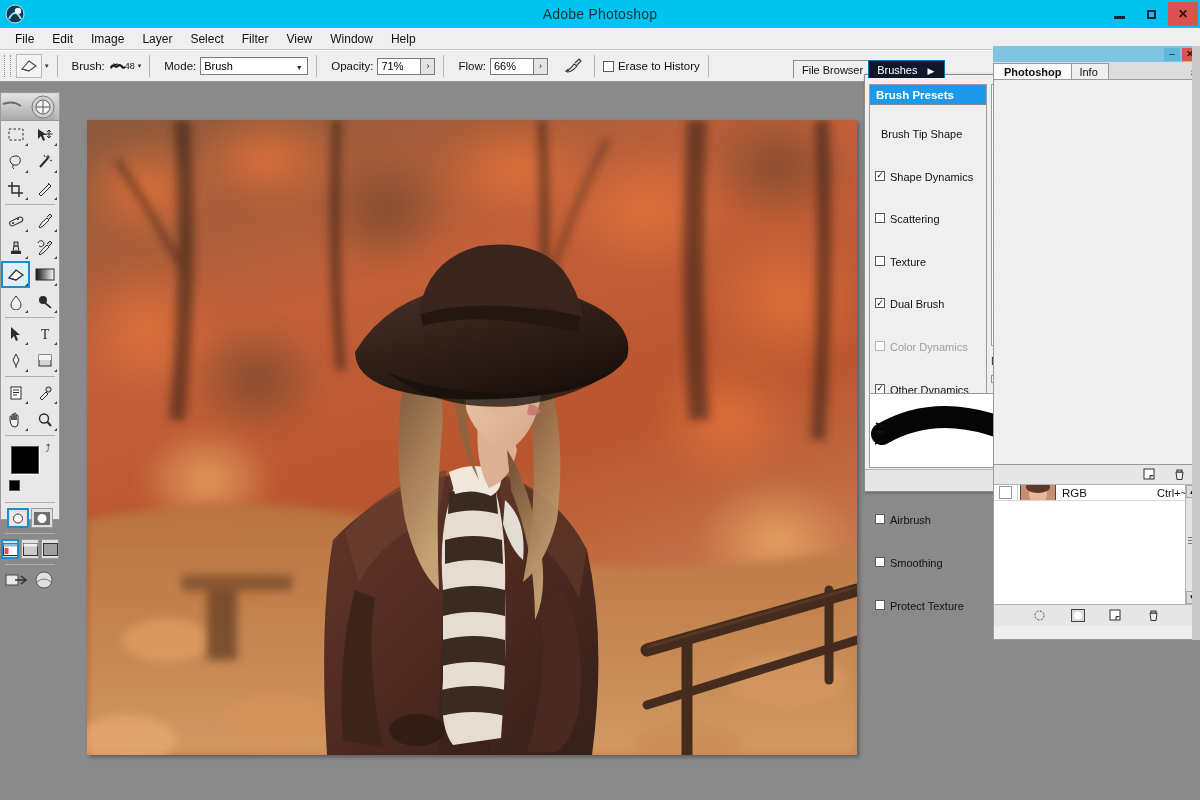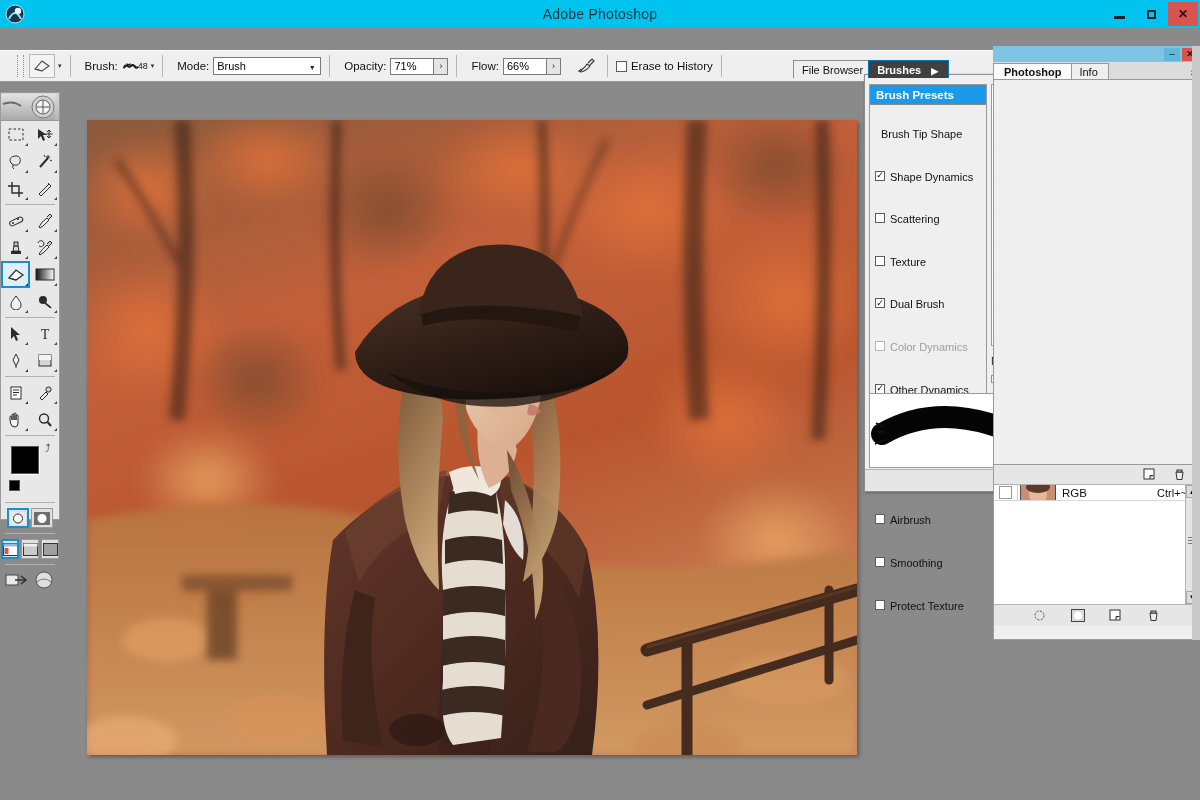--- a/index.html
+++ b/index.html
@@ -44,21 +44,21 @@
   }
   .menu-item {
     padding:2px 9px; font-size:12px; color:#111; cursor:default; white-space:nowrap;
   }
 
   
   .optionsbar {
     position:absolute; left:0; top:50px; width:1200px; height:32px;
     background:#efefef;
     border-top:1px solid #fff; border-bottom:1px solid #999;
-    display:flex; align-items:center; padding-left:17px;
+    display:flex; align-items:center; padding-left:4px;
   }
   .grip { width:7px; height:22px; border-left:1px dotted #8d8d8d; border-right:1px dotted #8d8d8d; margin-right:5px;}
   .ob-label { font-size:11.5px; color:#111; margin:0 4px 0 6px; }
   .ob-sep { width:1px; height:22px; background:#b5b5b5; margin:0 8px; }
   .ob-field {
     background:#fff; border:1px solid #7b7b7b; height:17px; line-height:15px;
     font-size:11px; padding:0 3px; color:#000; display:inline-block;
   }
   .ob-spin {
     width:14px; height:17px; border:1px solid #7b7b7b; border-left:none;
@@ -121,21 +121,21 @@
     overflow:hidden; background:#6b4030;
   }
 
   
   .well { position:absolute; left:793px; top:56px; height:22px; display:flex; align-items:flex-end; }
   .well-tab {
     height:18px; padding:0 10px 0 8px; font-size:11px; line-height:18px;
     background:#efefef; border:1px solid #8d8d8d; border-bottom:none; color:#111;
     margin-right:-6px; position:relative;
   }
-  .well-tab.active { background:#404040; color:#fff; font-weight:bold; z-index:3; border-color:#0077b0;}
+  .well-tab.active { background:#0f172a; color:#fff; font-weight:normal; z-index:3; border-color:#0077b0;}
   .well-tab .arrow { font-size:9px; margin-left:7px; }
 
   
   .brushes-pal {
     position:absolute; left:864px; top:74px; width:340px; height:418px;
     background:#efefef; border:1px solid #8d8d8d;
     box-shadow:1px 1px 3px rgba(0,0,0,.3);
   }
   .bp-left {
     position:absolute; left:4px; top:9px; width:118px; height:345px;
@@ -272,20 +272,31 @@
       <button class="win-btn">
           <span class="min"></span>
         </button>
       <button class="win-btn">
           <span class="sq"></span>
         </button>
       <button class="win-btn close">✕</button>
     </div>
   </div>
 
+  <div class="menubar">
+    <div class="menu-item">File</div>
+    <div class="menu-item">Edit</div>
+    <div class="menu-item">Image</div>
+    <div class="menu-item">Layer</div>
+    <div class="menu-item">Select</div>
+    <div class="menu-item">Filter</div>
+    <div class="menu-item">View</div>
+    <div class="menu-item">Window</div>
+    <div class="menu-item">Help</div>
+  </div>
 
   <div class="optionsbar">
     <div class="grip"></div>
 
     <div class="tool-well">
       <svg width="20" height="16" viewBox="0 0 20 16">
         <path d="M3 11 L10 3 L17 8 L10 13 Z" fill="#f2f2f2" stroke="#444" stroke-width="1.1"></path>
         <path d="M3 11 L10 13" fill="none" stroke="#444" stroke-width="1.1"></path>
       </svg>
     </div>

